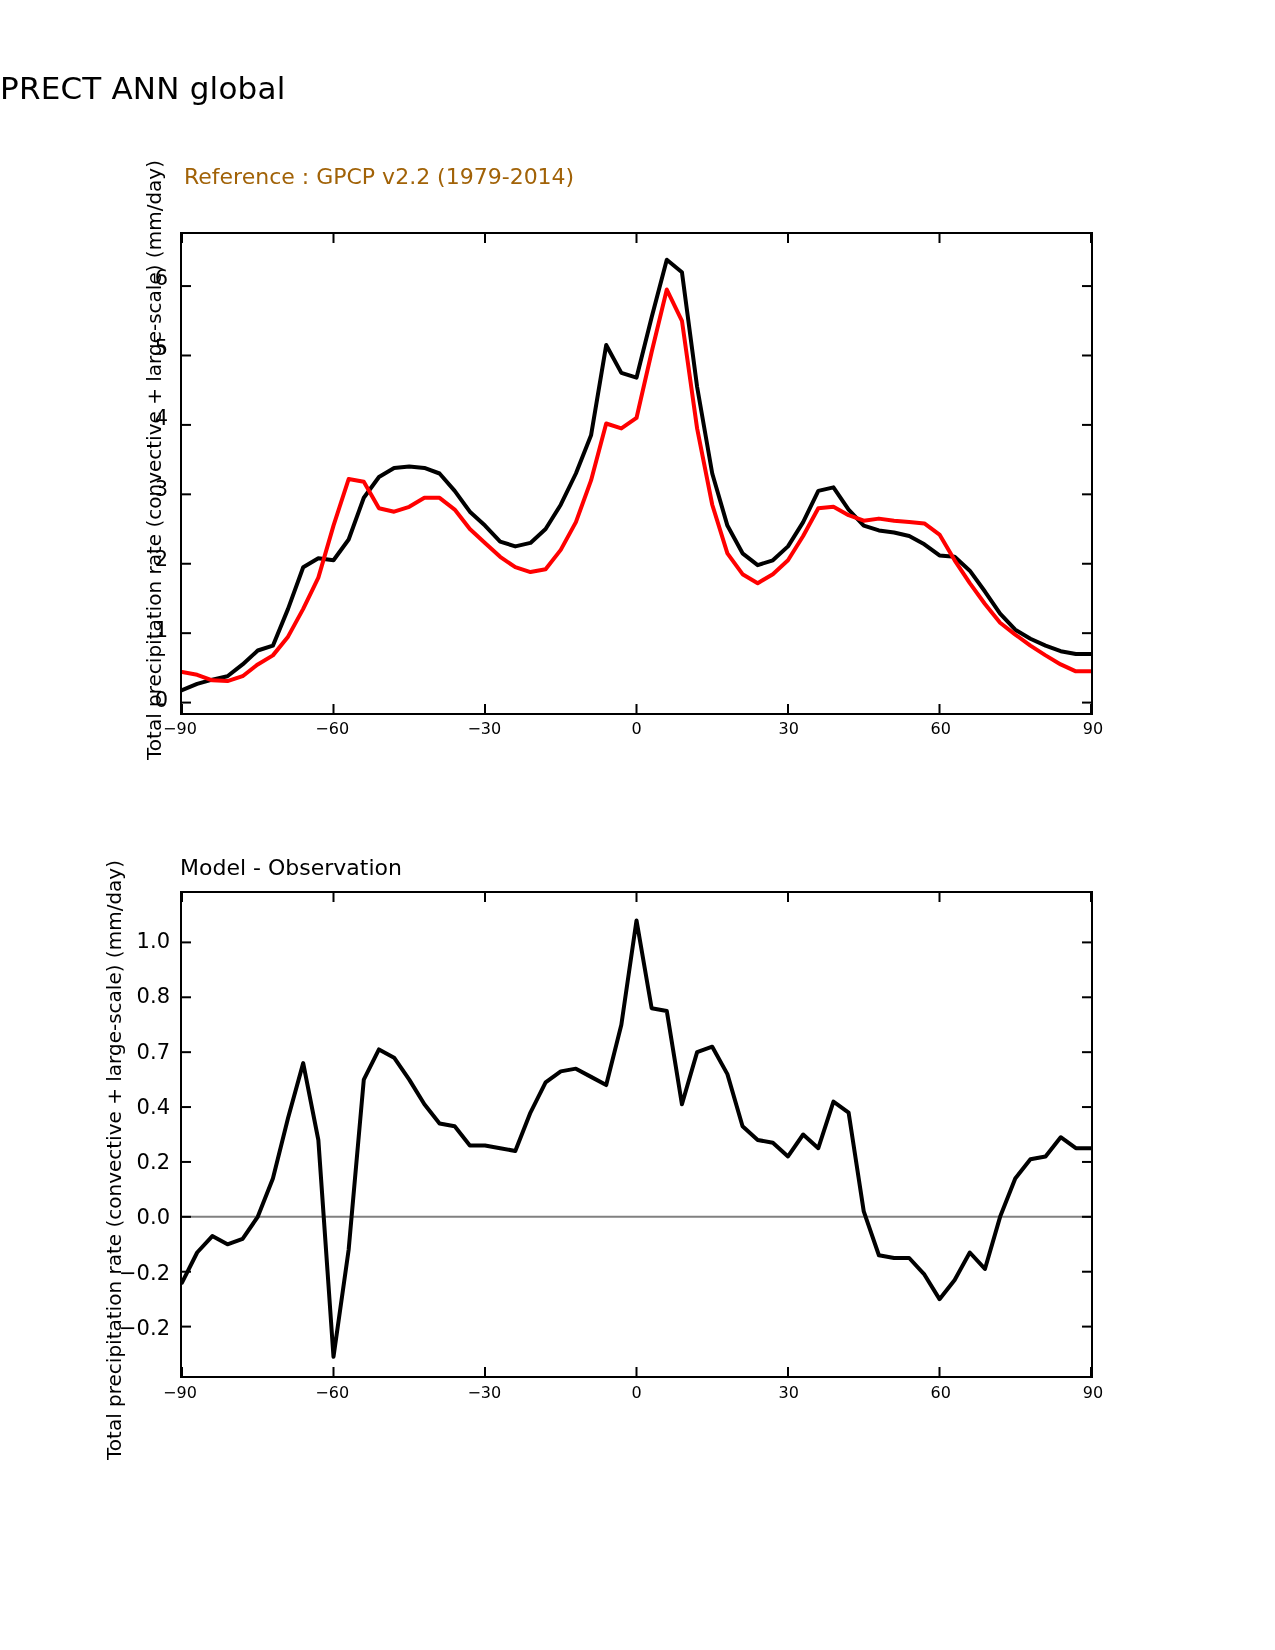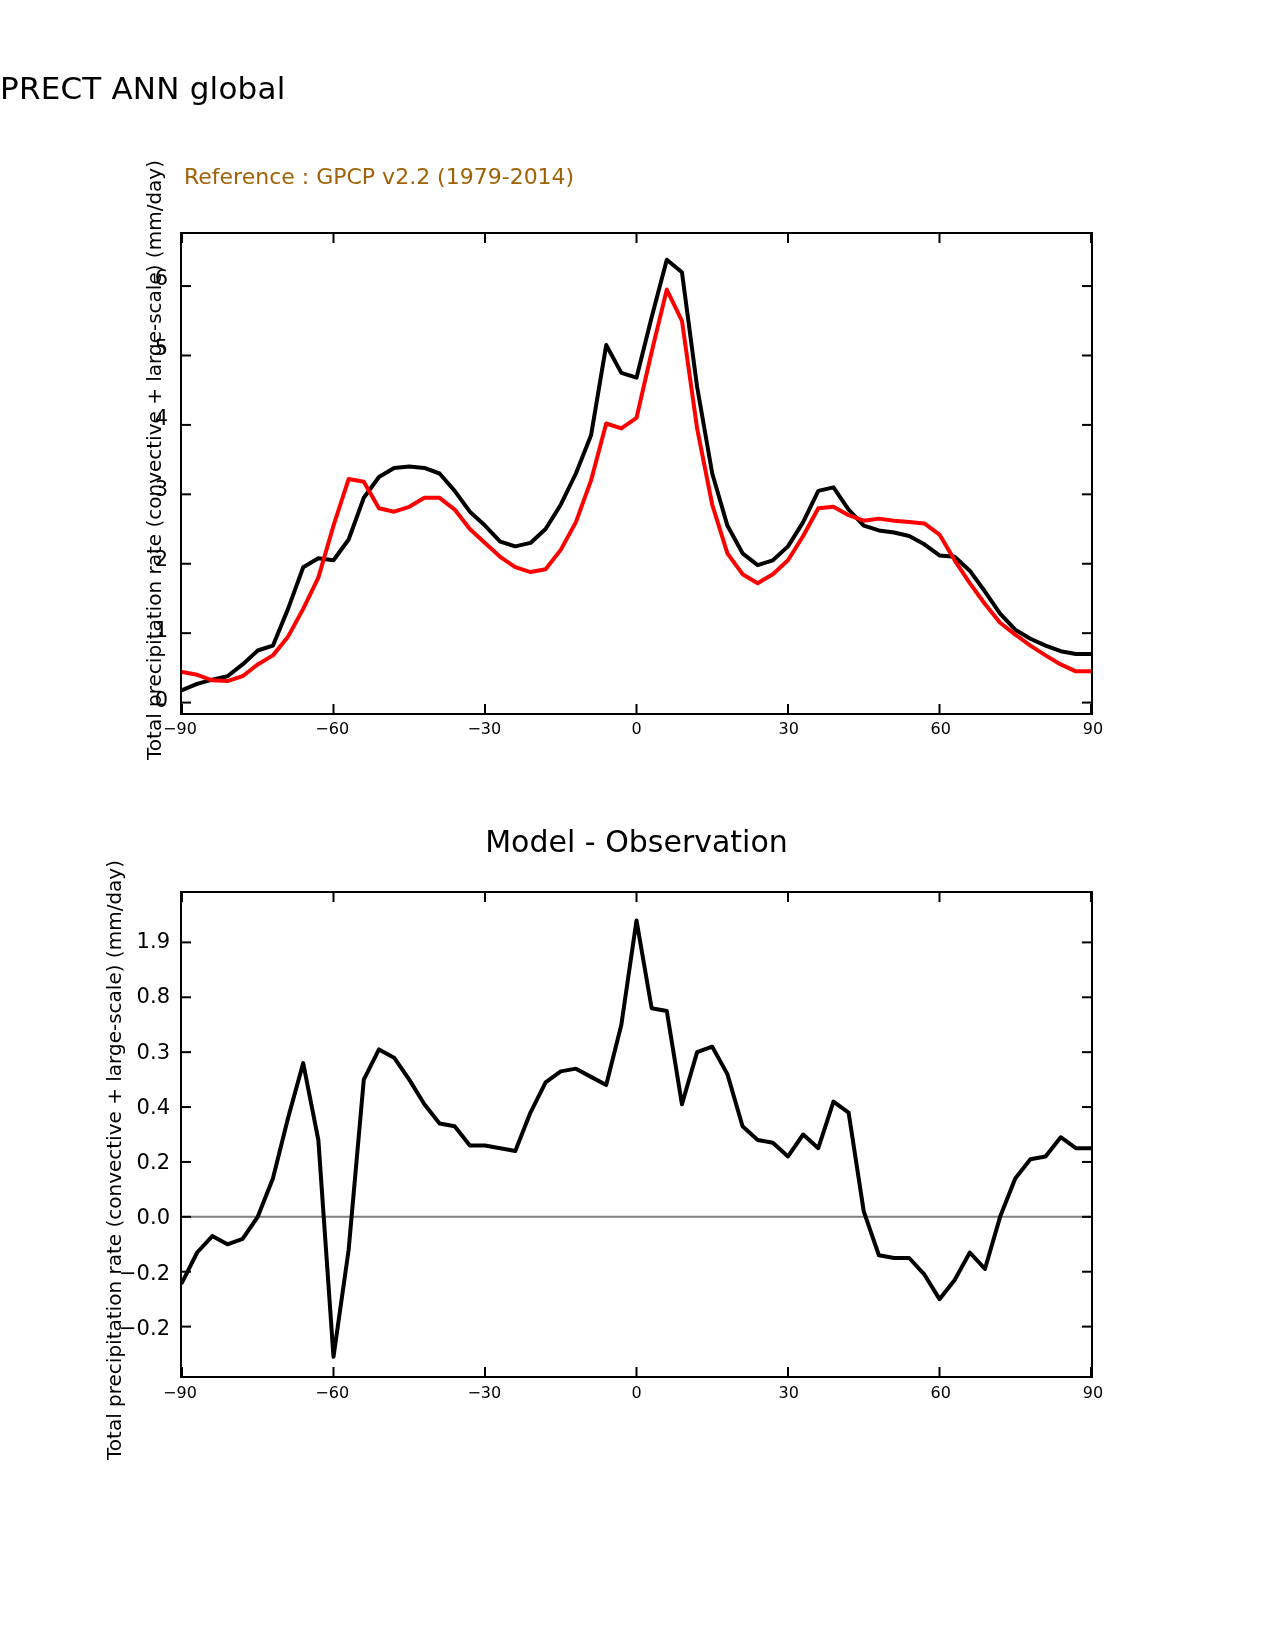--- a/index.html
+++ b/index.html
@@ -128,24 +128,23 @@
     top: 891px;
     width: 913px;
     height: 487px;
     border: 2px solid #000;
     box-sizing: border-box;
     background: #fff;
   }
   .panel2-title {
     position: absolute;
     left: 180px;
-    top: 824px;
-    width: 913px;
-    text-align: center;
-    font-size: 30px;
+    top: 855px;
+    width: 913px;
+    font-size: 22px;
   }
 
   svg { display: block; }
 </style>
 </head>
 <body>
 
 <div class="page">
 
   <div class="fig-title">PRECT ANN global</div>
@@ -218,23 +217,23 @@
   <div class="ylabel-wrap-2">
     <div class="ylabel-1">Total precipitation rate (convective + large-scale) (mm/day)</div>
   </div>
 
   <div class="ytick-col-2">
     <span class="ytick" style="top:89.8%">−0.2</span>
     <span class="ytick" style="top:78.4%">−0.2</span>
     <span class="ytick" style="top:67.0%">0.0</span>
     <span class="ytick" style="top:55.7%">0.2</span>
     <span class="ytick" style="top:44.3%">0.4</span>
-    <span class="ytick" style="top:33.0%">0.3</span>
+    <span class="ytick" style="top:33.0%">0.7</span>
     <span class="ytick" style="top:21.6%">0.8</span>
-    <span class="ytick" style="top:10.2%">1.9</span>
+    <span class="ytick" style="top:10.2%">1.0</span>
   </div>
 
   <div class="xtick-row-2">
     <span class="xtick" style="left:0%">−90</span>
     <span class="xtick" style="left:16.67%">−60</span>
     <span class="xtick" style="left:33.33%">−30</span>
     <span class="xtick" style="left:50%">0</span>
     <span class="xtick" style="left:66.67%">30</span>
     <span class="xtick" style="left:83.33%">60</span>
     <span class="xtick" style="left:100%">90</span>

